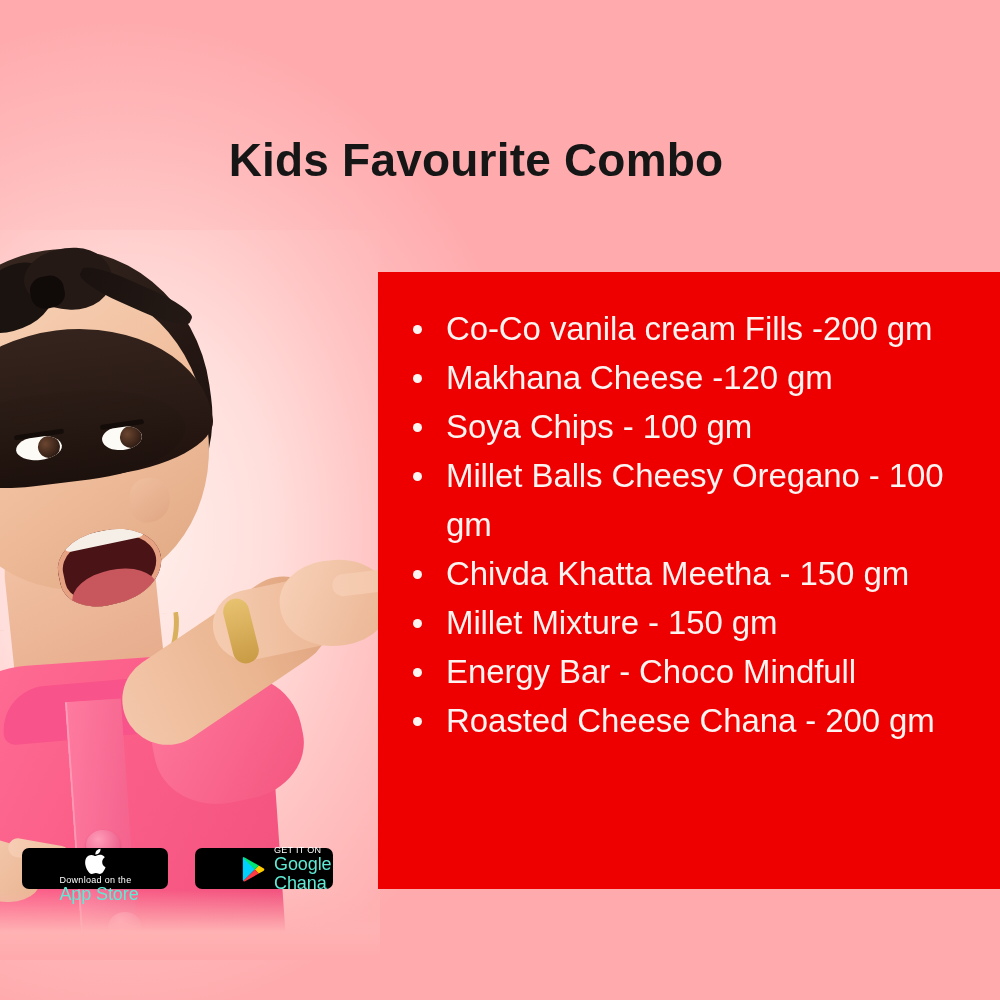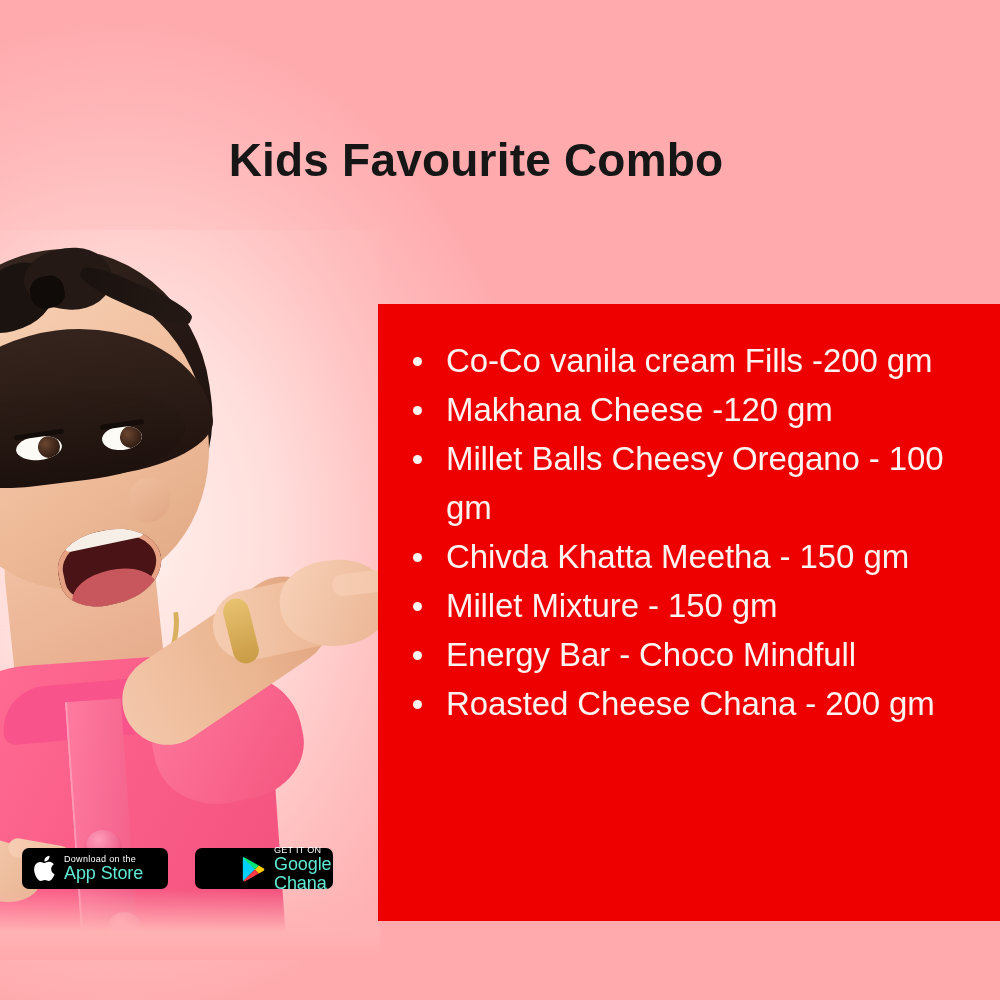--- a/index.html
+++ b/index.html
@@ -203,21 +203,21 @@
 
   
   .title{
     position:absolute;left:0;top:133px;width:952px;text-align:center;
     font-size:46px;font-weight:700;color:#161616;letter-spacing:.2px;
     font-family:"Liberation Sans", sans-serif;
   }
 
   
   .panel{
-    position:absolute;left:378px;top:304px;width:622px;height:617px;
+    position:absolute;left:378px;top:272px;width:622px;height:617px;
     background:#ee0000;
   }
   .list{
     position:absolute;left:10px;top:32px;width:600px;
     margin:0;padding:0;list-style:none;
   }
   .list li{
     position:relative;
     padding-left:58px;
     color:#fdf4f2;
@@ -241,21 +241,21 @@
   .badge .glyph{flex:none;display:flex;align-items:center;justify-content:center;}
   .badge .txt{display:flex;flex-direction:column;justify-content:center;margin-left:8px;}
   .badge .small{
     color:#fff;font-size:9px;line-height:10px;letter-spacing:.3px;
     font-family:"Liberation Sans", sans-serif;
   }
   .badge .big{
     color:#5eead4;font-size:18px;line-height:19px;font-weight:400;letter-spacing:-.1px;
     font-family:"Liberation Sans", sans-serif;
   }
-  .badge.apple{width:146px;}
+  .badge.apple{width:146px;flex-direction:column;}
   .badge.gplay{width:138px;padding-left:47px;}
 </style>
 </head>
 <body>
 
 <div id="stage">
 
   <div class="photo">
     <div class="ph-bg"></div>
 
@@ -309,20 +309,21 @@
 
     <div class="photo-fade"></div>
   </div>
 
   <div class="title">Kids Favourite Combo</div>
 
   <div class="panel">
     <ul class="list" id="combo-list">
         <li>Co-Co vanila  cream Fills -200 gm</li>
         <li>Makhana Cheese -120 gm</li>
+        <li>Soya Chips - 100 gm</li>
         <li>Millet Balls Cheesy Oregano - 100 gm</li>
         <li>Chivda Khatta Meetha - 150 gm</li>
         <li>Millet Mixture - 150 gm</li>
         <li>Energy Bar - Choco Mindfull</li>
         <li>Roasted Cheese Chana - 200 gm</li>
       </ul>
   </div>
 
   <div class="badges">
 

